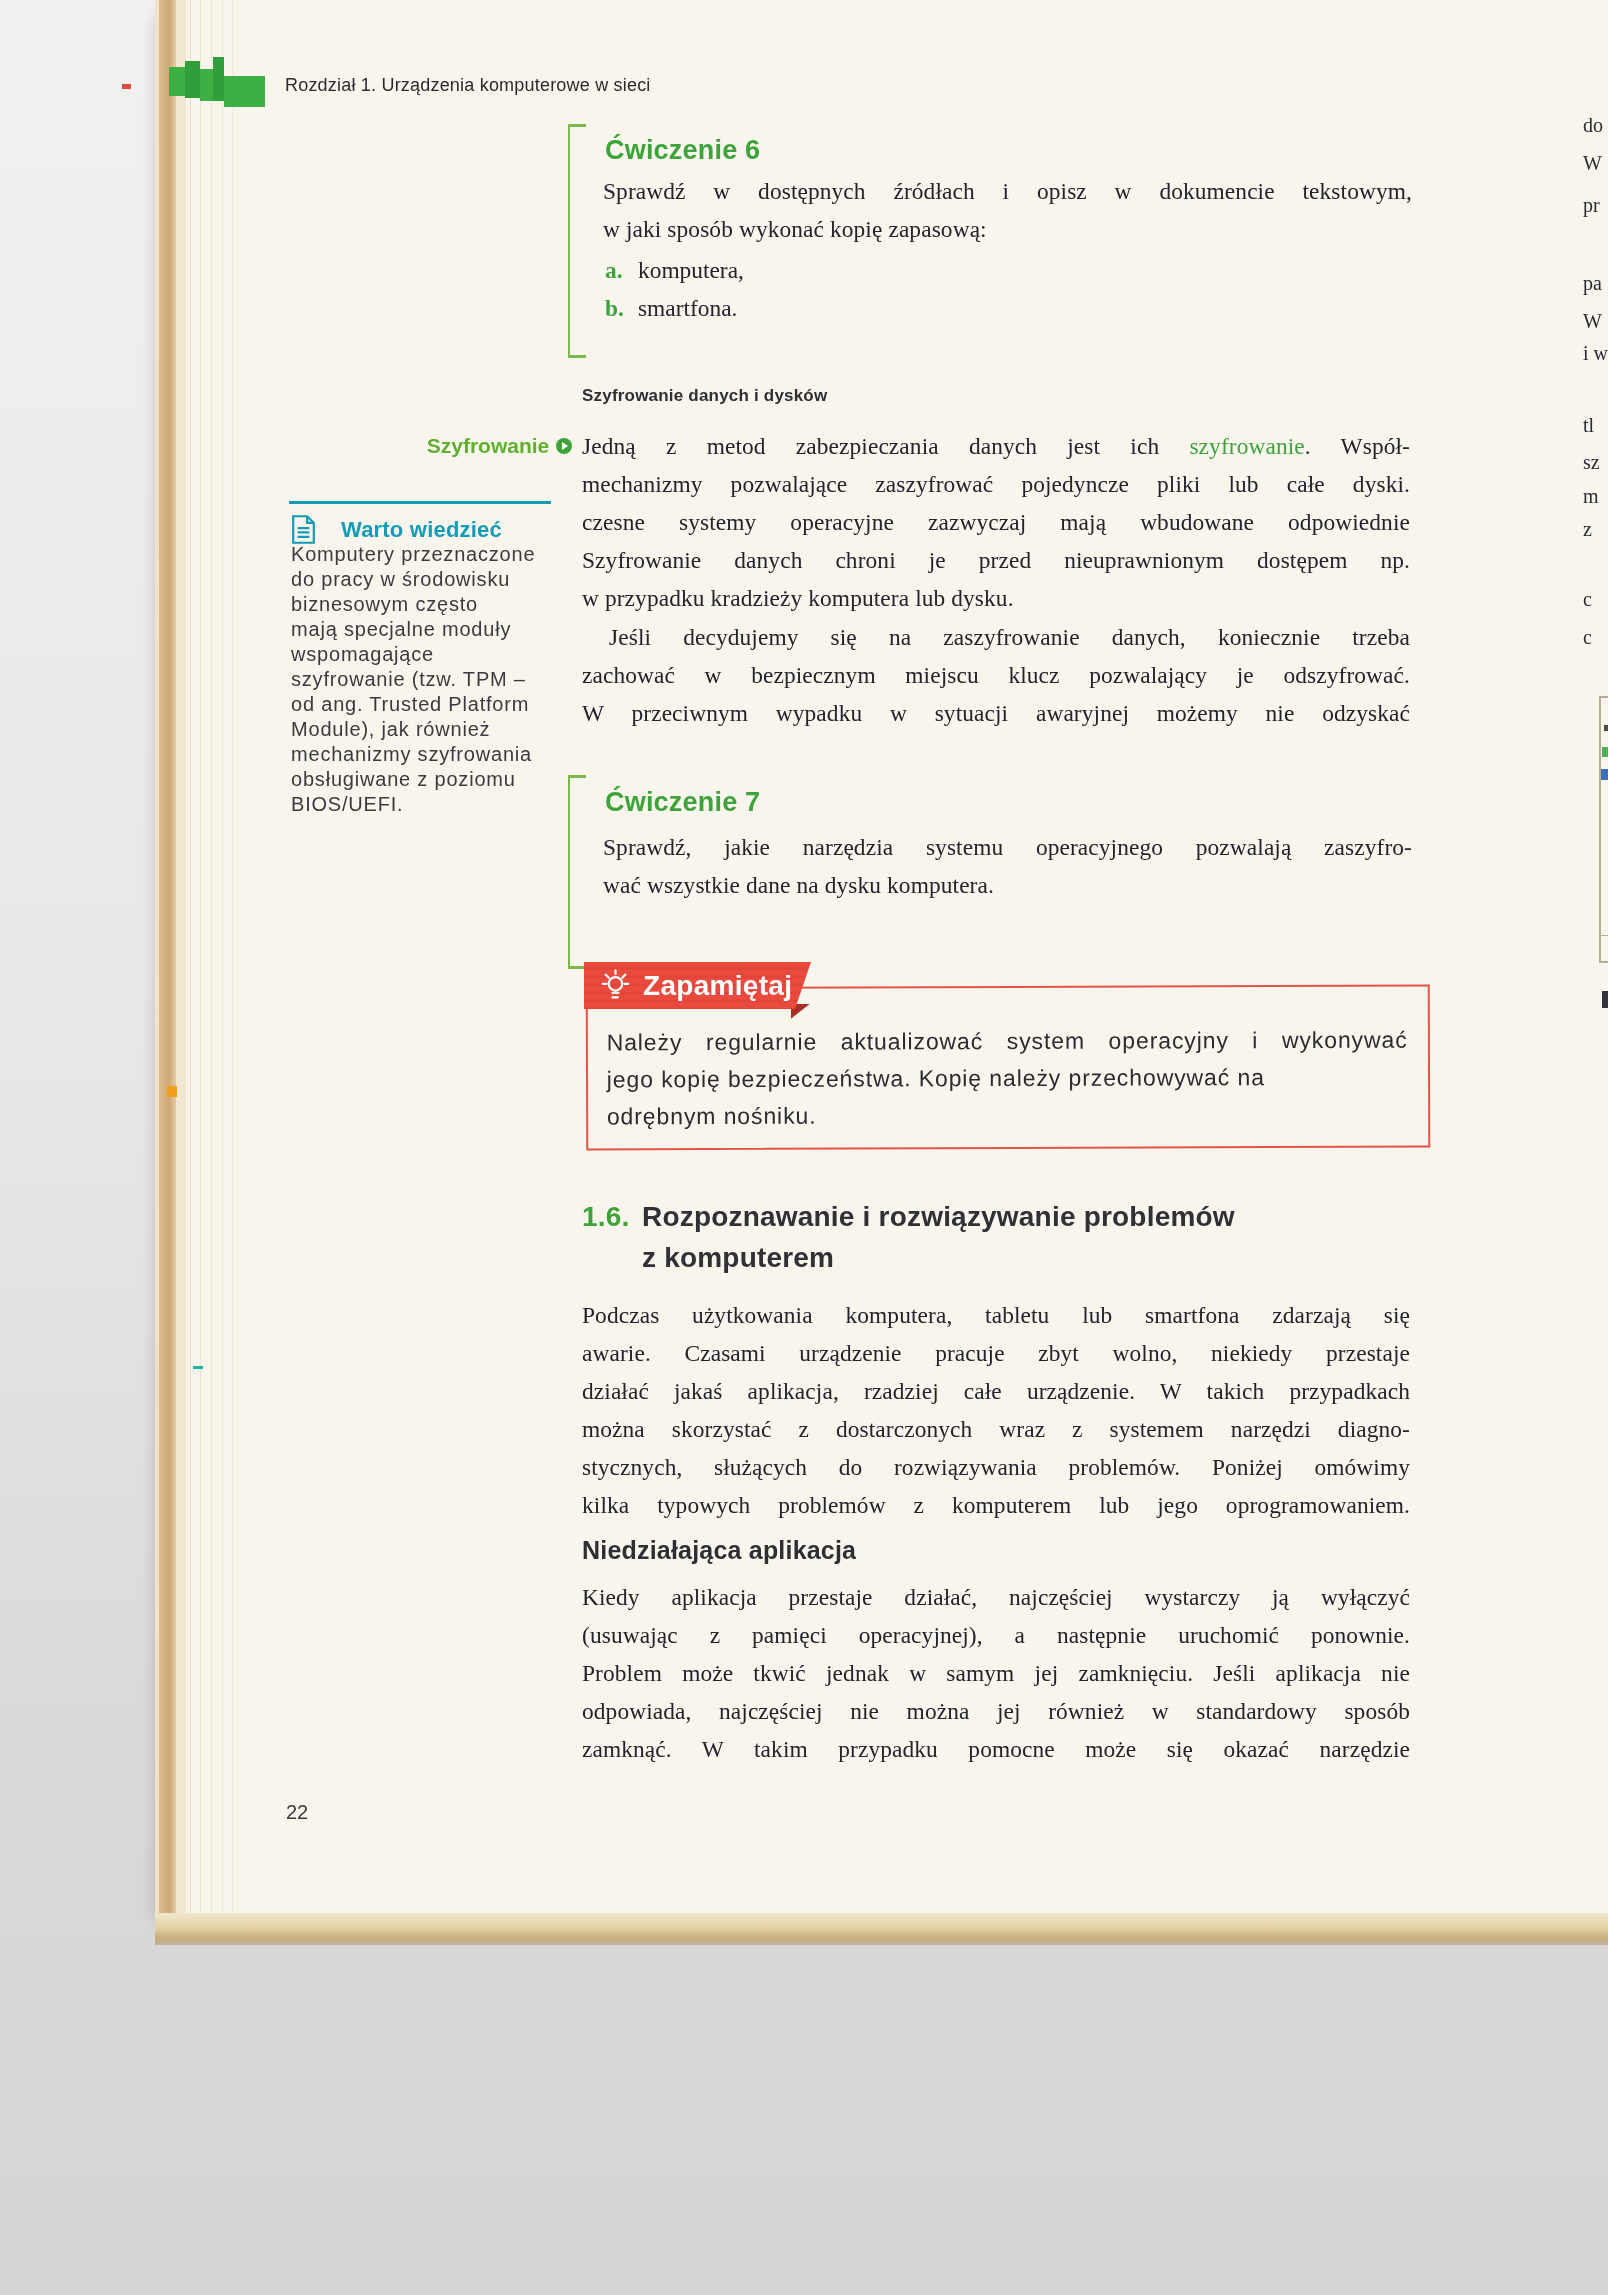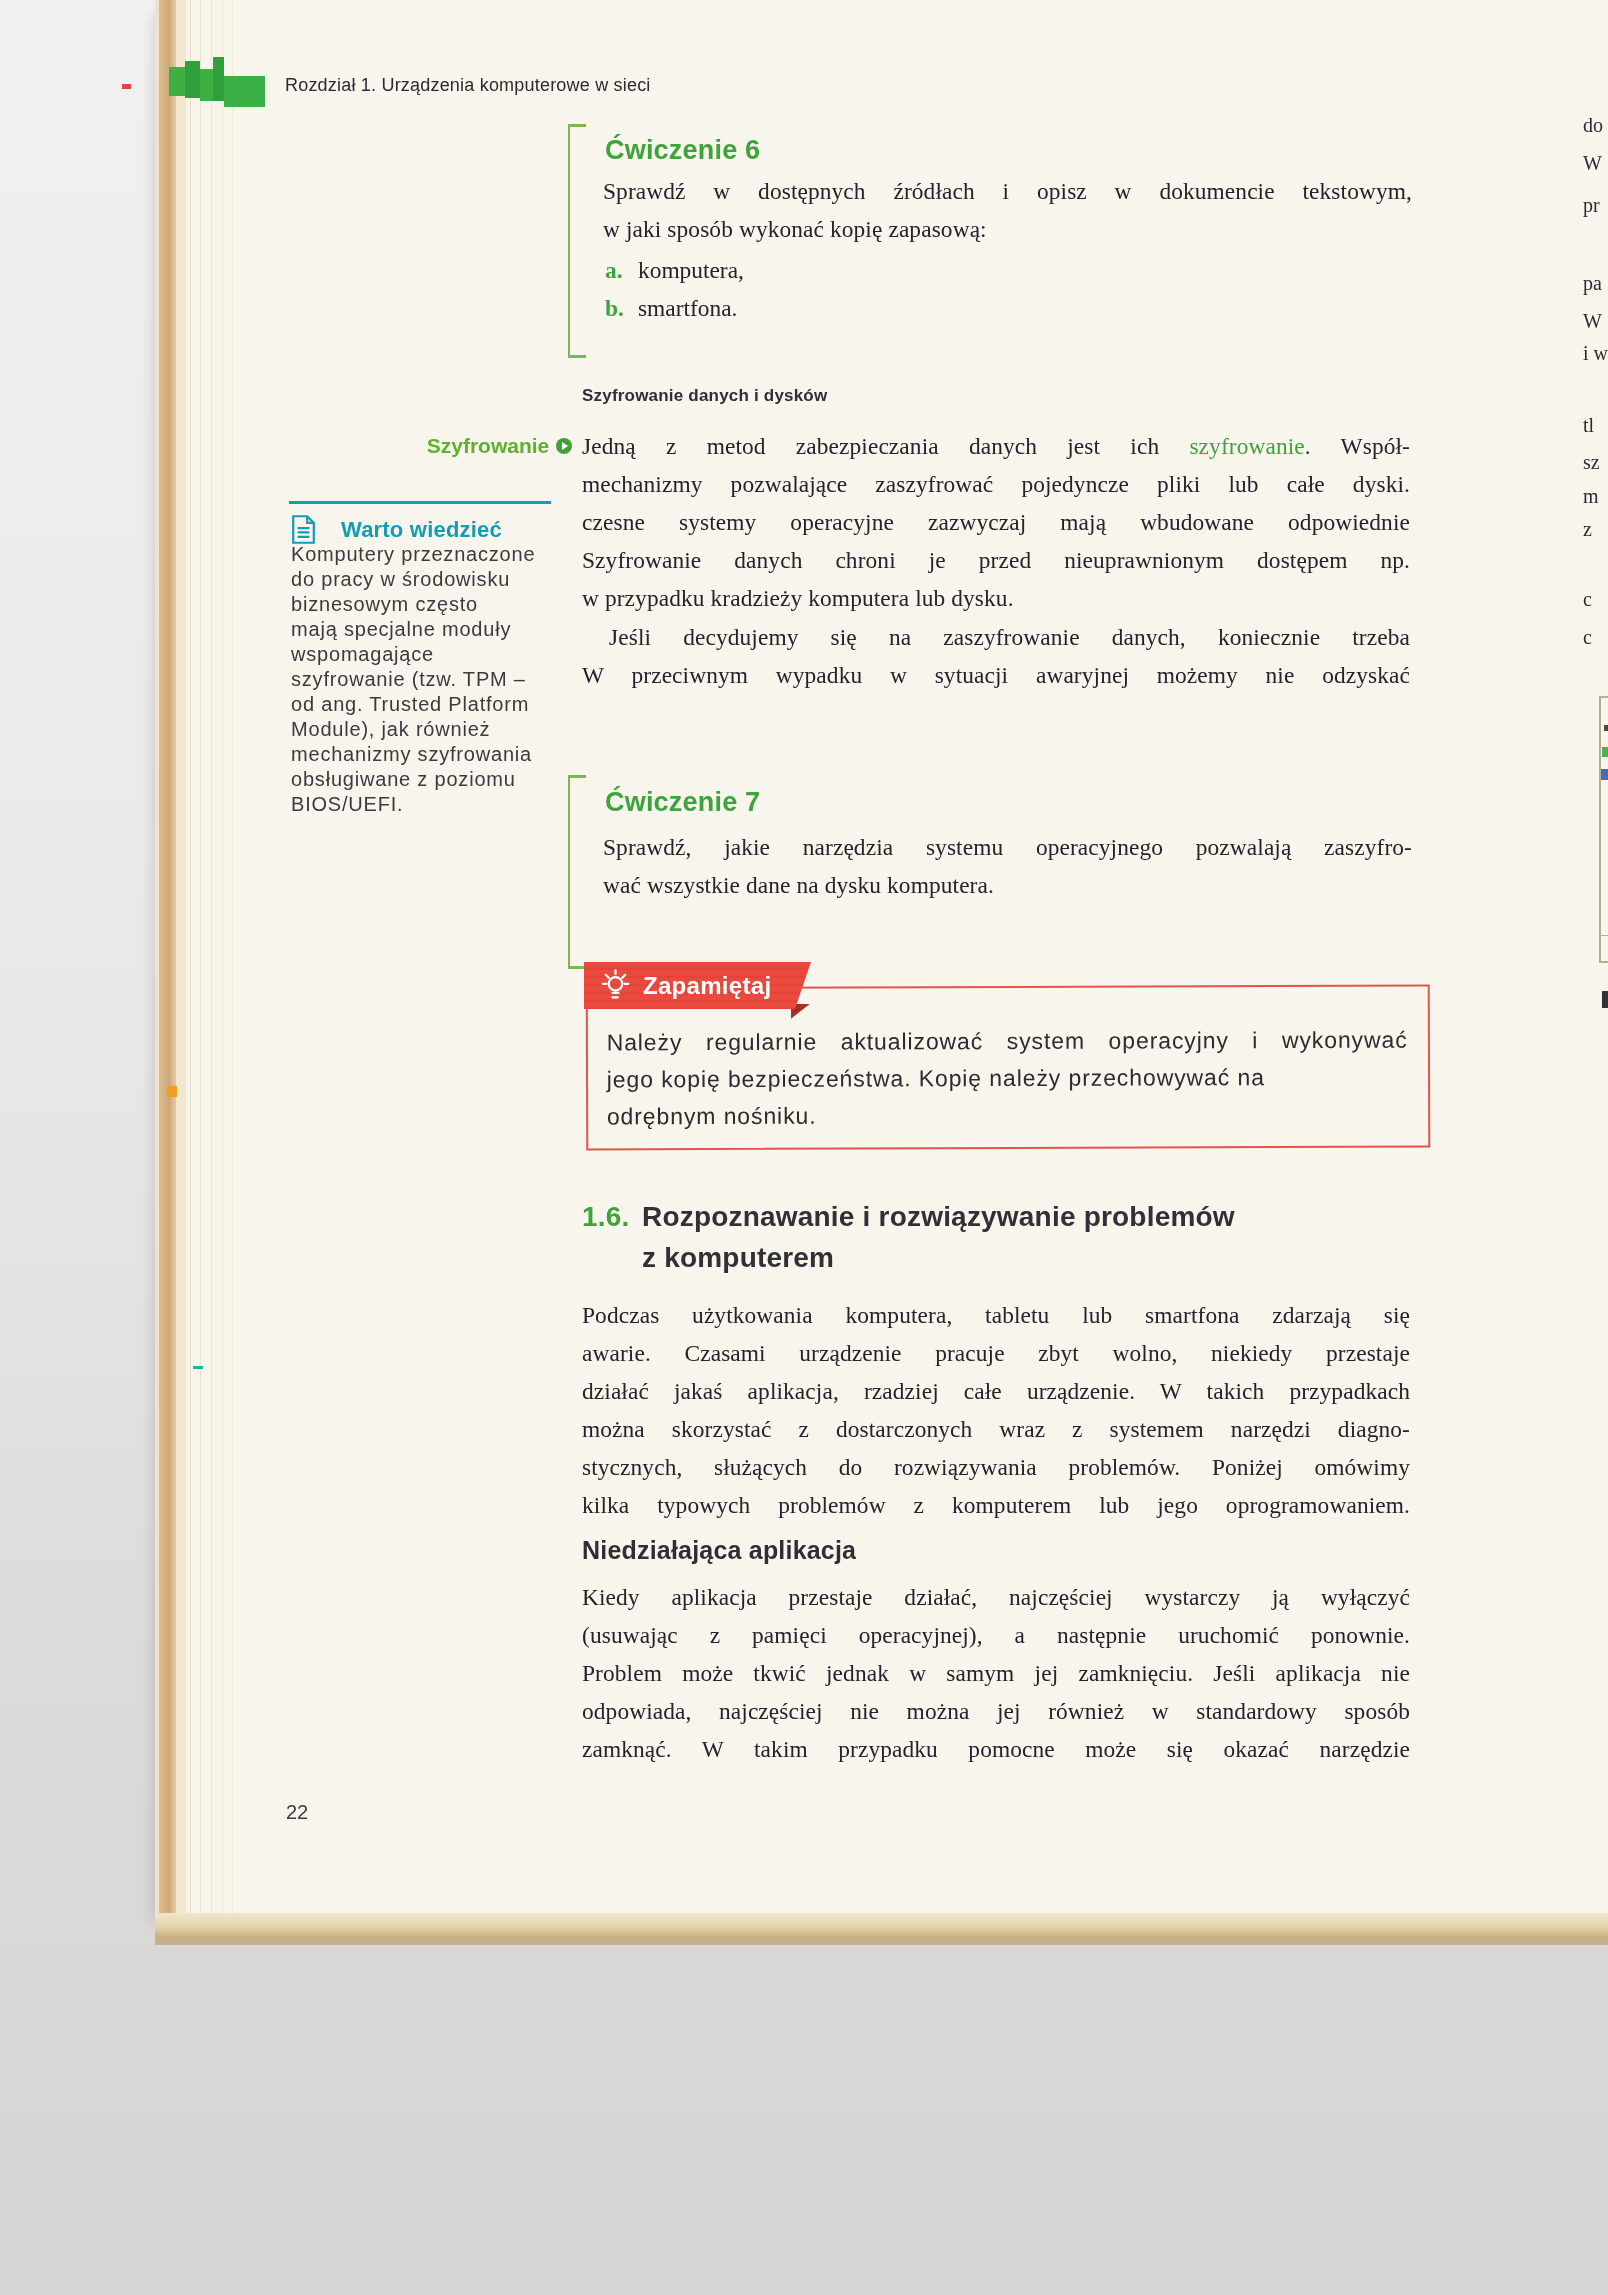--- a/index.html
+++ b/index.html
@@ -81,21 +81,21 @@
     border:2px solid #e25449; transform:rotate(-0.2deg);
   }
   .remember-banner {
     background:repeating-linear-gradient(180deg,#e84b3e 0 6px,#e2443a 6px 8px);
     clip-path:polygon(0 0,100% 0,calc(100% - 16px) 100%,0 100%);
     display:flex; align-items:center; gap:12px; padding-left:16px;
   }
   .remember-fold {
     background:#a82f26; clip-path:polygon(0 0,100% 0,0 100%);
   }
-  .banner-label { font-size:24px; font-weight:bold; color:#fff; letter-spacing:0.3px; }
+  .banner-label { font-size:28px; font-weight:bold; color:#fff; letter-spacing:0.3px; }
   .remember-lines .tl { font-size:23px; line-height:37px; color:#2c2b30; letter-spacing:0.9px; }
 
   
   .page-number { font-size:20px; color:#3a393e; }
 
   
   .edge-frags { position:absolute; left:1583px; top:0; width:26px; height:735px; overflow:hidden; }
   .edge-frag {
     position:absolute; left:0; font-family:"Liberation Serif","DejaVu Serif",serif;
     font-size:20px; color:#2a2a33; white-space:nowrap;
@@ -155,20 +155,21 @@
 
 <div class="abs serif lines" style="left:582px; top:427px; width:828px;">
     <div class="tl"><span>Jedną z metod zabezpieczania danych jest ich </span><span class="green">szyfrowanie</span><span>. Współ-</span></div>
     <div class="tl"><span>mechanizmy pozwalające zaszyfrować pojedyncze pliki lub całe dyski.</span></div>
     <div class="tl"><span>czesne systemy operacyjne zazwyczaj mają wbudowane odpowiednie</span></div>
     <div class="tl"><span>Szyfrowanie danych chroni je przed nieuprawnionym dostępem np.</span></div>
     <div class="tl noj"><span>w przypadku kradzieży komputera lub dysku.</span></div>
   </div>
 <div class="abs serif lines" style="left:582px; top:618px; width:828px;">
     <div class="tl ind"><span>Jeśli decydujemy się na zaszyfrowanie danych, koniecznie trzeba</span></div>
+    <div class="tl"><span>zachować w bezpiecznym miejscu klucz pozwalający je odszyfrować.</span></div>
     <div class="tl"><span>W przeciwnym wypadku w sytuacji awaryjnej możemy nie odzyskać</span></div>
   </div>
 
 <div class="abs teal-rule" style="left:289px; top:501px; width:262px;"></div>
 <div class="abs sidebar-title-row" style="left:291px; top:514px;">
   <svg width="25" height="31" viewBox="0 0 34 40">
     <path d="M3 2 h19 l9 9 v27 h-28 z" fill="none" stroke="#129cb5" stroke-width="3"></path>
     <path d="M22 2 v9 h9" fill="none" stroke="#129cb5" stroke-width="3"></path>
     <path d="M9 18 h16 M9 24 h16 M9 30 h16" stroke="#129cb5" stroke-width="3"></path>
   </svg>

